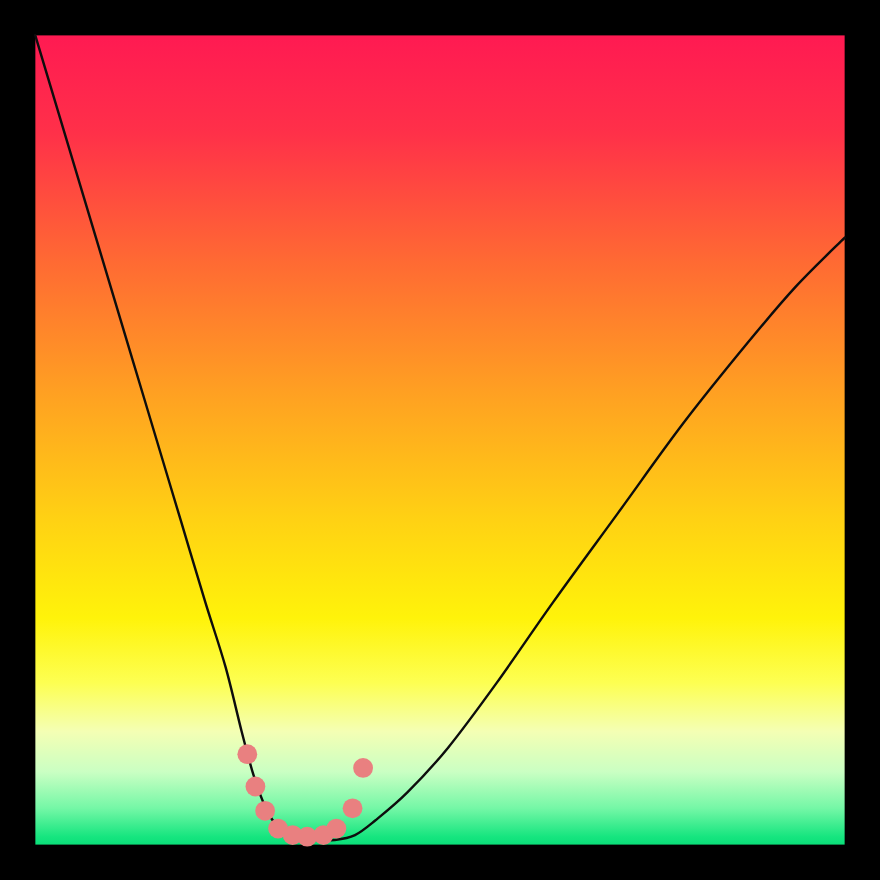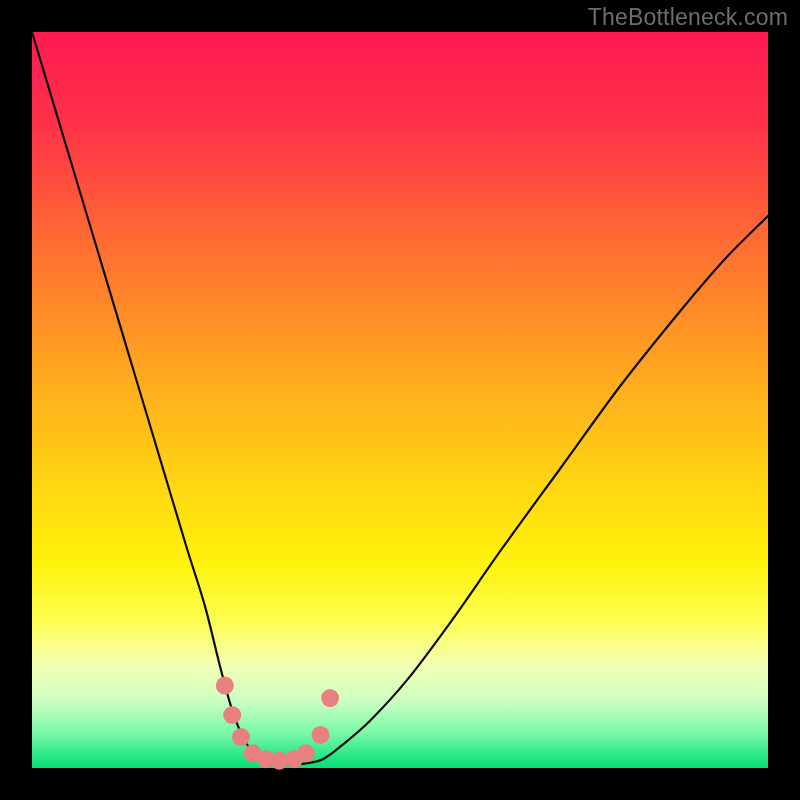--- a/index.html
+++ b/index.html
@@ -48,21 +48,20 @@
     left: 0;
     width: 100%;
     height: 100%;
     overflow: visible;
   }
 </style>
 </head>
 <body>
 
 <div class="frame">
-  <div class="watermark">TheBottleneck.com</div>
 
   <div class="plot-area">
     <svg class="gradient" viewBox="0 0 736 736" preserveAspectRatio="none">
       <defs>
         <linearGradient id="bgGrad" x1="0" y1="0" x2="0" y2="1">
             <stop offset="0.00%" stop-color="#ff1a52"></stop>
             <stop offset="12.00%" stop-color="#ff3049"></stop>
             <stop offset="28.00%" stop-color="#ff6a33"></stop>
             <stop offset="45.00%" stop-color="#ffa321"></stop>
             <stop offset="60.00%" stop-color="#ffd213"></stop>

